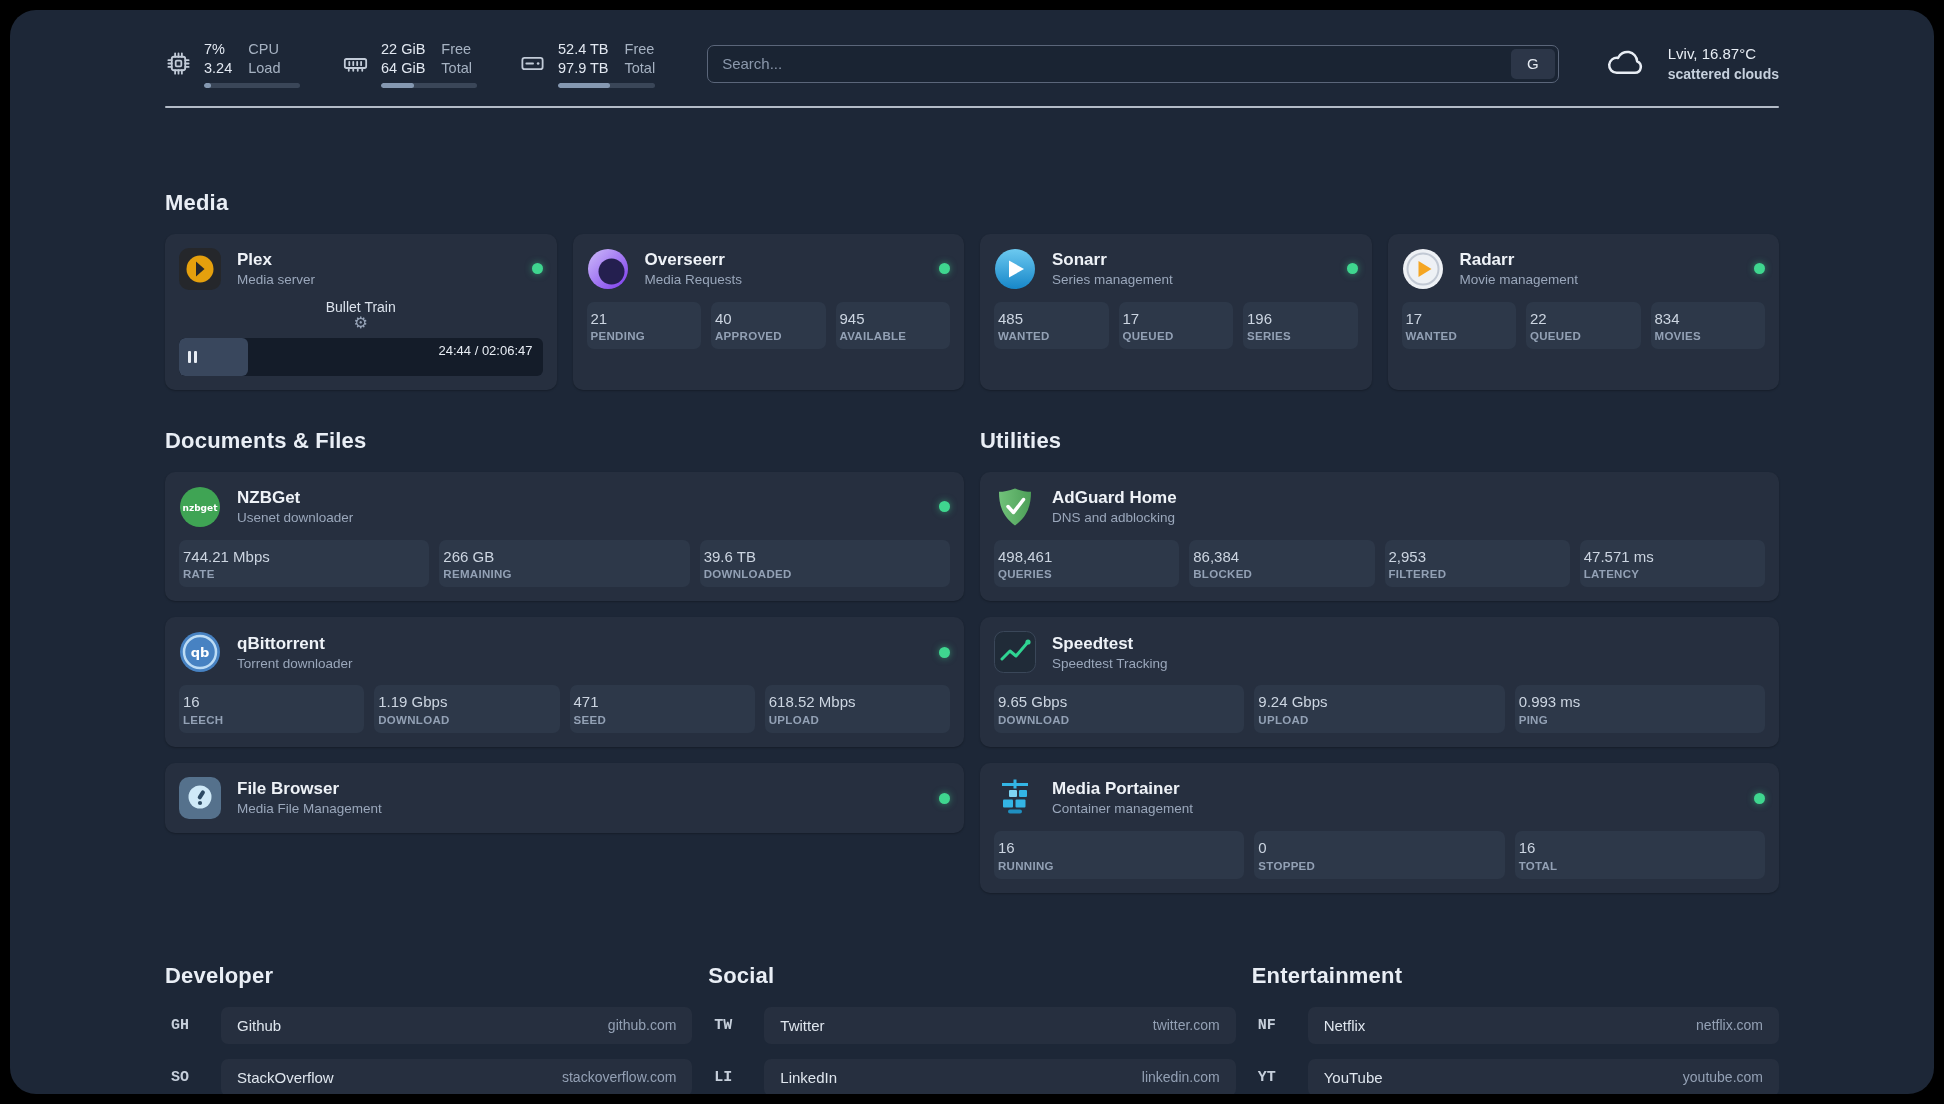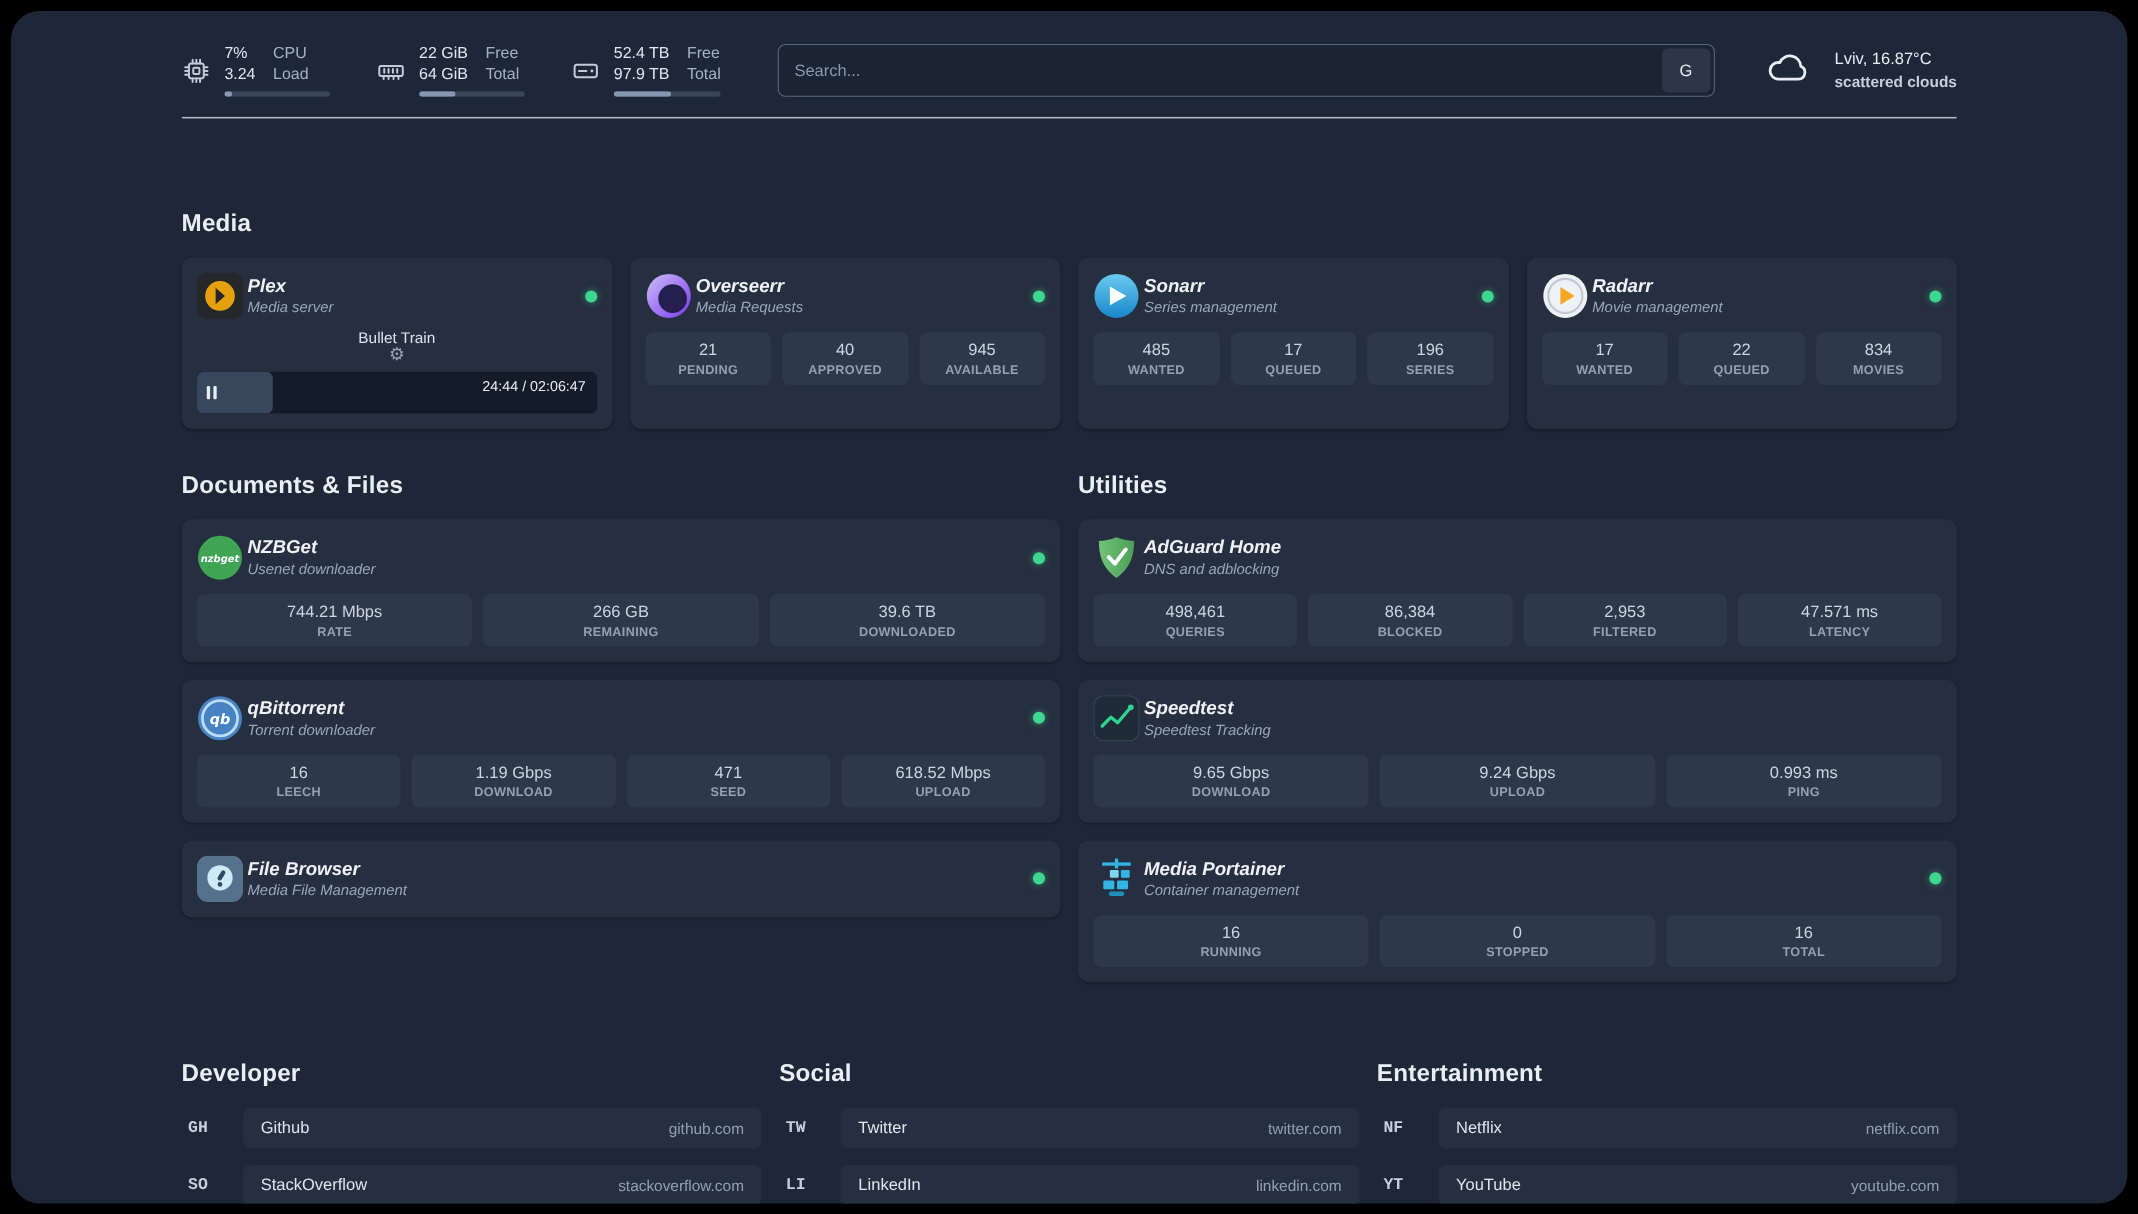--- a/index.html
+++ b/index.html
@@ -23,21 +23,21 @@
   .res-body { display: flex; flex-direction: column; min-width: 96px; }
   .res-rows { display: flex; gap: 16px; }
   .res-col { display: flex; flex-direction: column; font-size: 14.5px; line-height: 1.3; }
   .res-values { color: #e2e8f1; }
   .res-labels { color: #a6b2c2; }
   .res-bar { margin-top: 5px; height: 5px; border-radius: 3px; background: #3a4658; overflow: hidden; }
   .res-fill { height: 100%; background: #8598b1; border-radius: 3px; }
 
   .searchwrap { flex: 1; position: relative; margin: 0 46px 0 10px; }
   .search-input {
-    width: 100%; height: 48px;
+    width: 100%; height: 38px;
     background: #1a2433; border: 1px solid #5b667a; border-radius: 7px;
     color: #dfe6ef; font-size: 15px; padding: 0 62px 0 14px; outline: none;
     font-family: inherit;
   }
   .search-input::placeholder { color: #8b98ac; }
   .search-provider {
     position: absolute; right: 4px; top: 4px; bottom: 4px; width: 44px;
     background: #2c3648; border-radius: 5px; border: none;
     color: #e6ebf2; font-size: 15px; display: flex; align-items: center; justify-content: center;
     cursor: pointer; font-family: inherit;
@@ -50,31 +50,31 @@
 
   
   .section-title { color: #e9eef5; font-size: 22px; font-weight: 600; letter-spacing: .2px; }
   .media-section { margin-top: 82px; }
   .media-grid { margin-top: 18px; display: grid; grid-template-columns: repeat(4,1fr); gap: 16px; }
 
   .card {
     background: #262f3f; border-radius: 10px; padding: 14px; cursor: pointer;
     box-shadow: 0 1px 2px rgba(0,0,0,.25);
   }
-  .card-head { display: flex; align-items: center; gap: 4px; font-style: italic; }
+  .card-head { display: flex; align-items: center; gap: 16px; }
   .svc-icon { width: 42px; height: 42px; flex: 0 0 42px; }
   .svc-icon svg { width: 42px; height: 42px; display: block; }
   .svc-meta { display: flex; flex-direction: column; line-height: 1.3; }
   .svc-name { color: #eef2f7; font-size: 17px; font-weight: 600; }
   .svc-desc { color: #9aa7bb; font-size: 13.5px; }
   .dot { width: 11px; height: 11px; border-radius: 50%; background: #3fd68f; margin-left: auto;
          box-shadow: 0 0 7px rgba(63,214,143,.55); flex: 0 0 11px; }
 
   .stats { display: flex; gap: 10px; margin-top: 12px; }
-  .stat { flex: 1; background: #2d3849; border-radius: 7px; padding: 8px 4px 7px; text-align: center; }
+  .stat { flex: 1; background: #2d3849; border-radius: 7px; padding: 8px 4px 7px; text-align: left; }
   .stat-value { color: #ccd5e1; font-size: 15px; line-height: 1.25; }
   .stat-label { color: #93a1b5; font-size: 11.5px; font-weight: 700; letter-spacing: .3px; margin-top: 2px; }
 
   
   .now-playing { margin-top: 9px; }
   .np-top { display: flex; align-items: center; justify-content: space-between; flex-direction: column; }
   .np-title { color: #dbe2ec; font-size: 14px; }
   .gear { color: #97a4b8; font-size: 16px; line-height: 1; cursor: pointer; }
   .np-bar { position: relative; margin-top: 7px; height: 38px; background: #141c29; border-radius: 6px; overflow: hidden; }
   .np-fill { position: absolute; left: 0; top: 0; bottom: 0; background: #39475d; border-radius: 6px;

